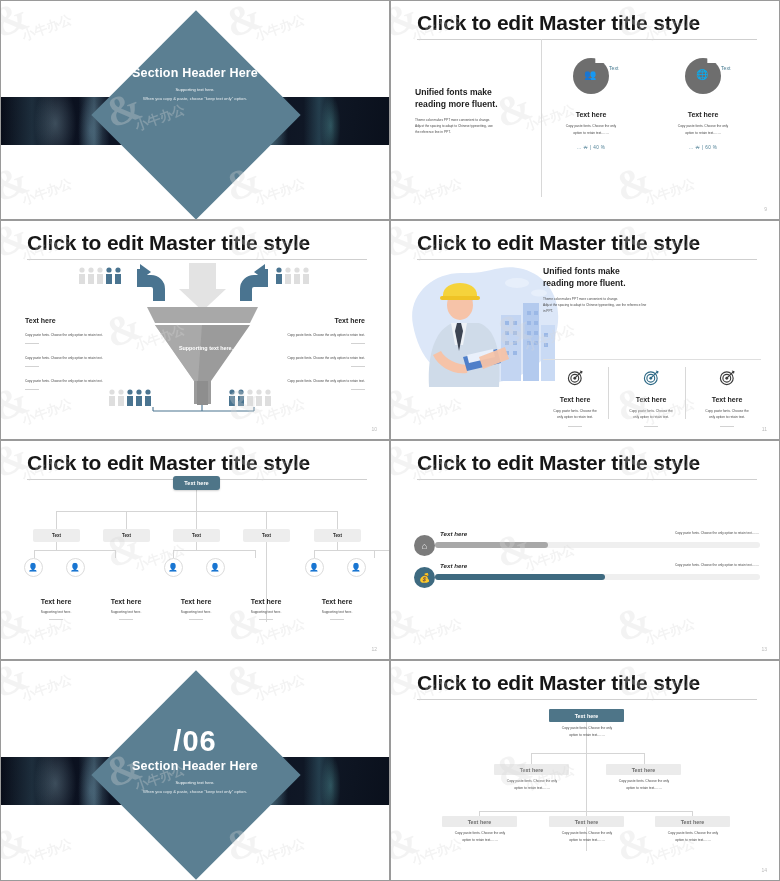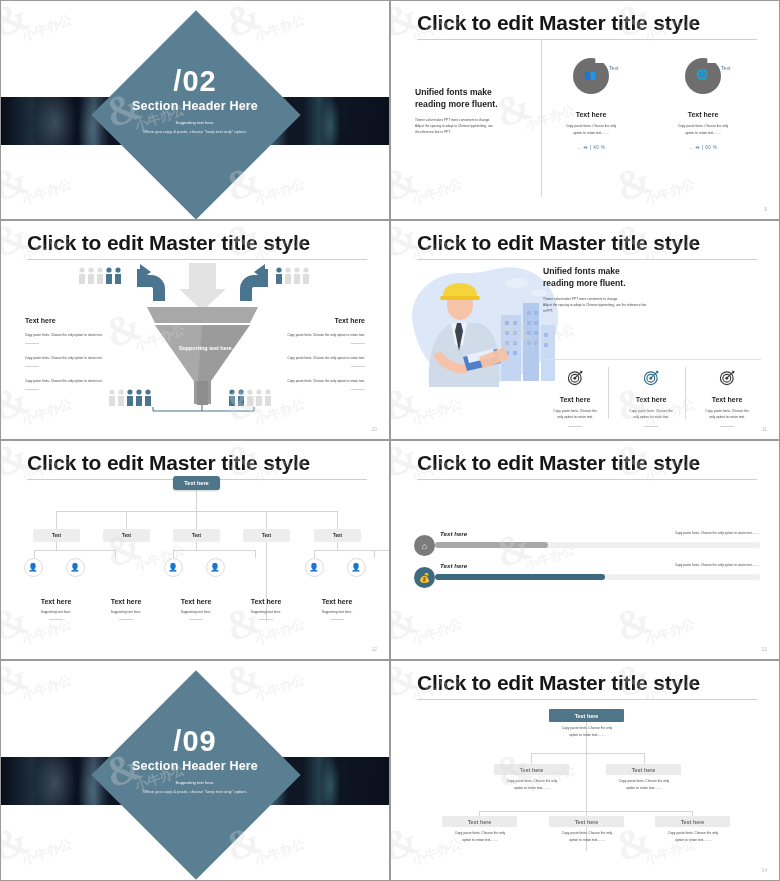--- a/index.html
+++ b/index.html
@@ -152,21 +152,20 @@
 </head>
 <body>
 
 <div class="sheet">
 
   <div class="slide">
     <div class="slide-inner">
       <div class="band" style="top:96px;height:48px;"></div>
       <div class="diamond" style="left:120.5px; top:40px; width:148px; height:148px;"></div>
       <div class="dia-text" style="top:64px;">
-        <div class="dia-num">/02</div>
         <div class="dia-head">Section Header Here</div>
         <div class="dia-sub1">Supporting text here.</div>
         <div class="dia-sub2">When you copy &amp; paste, choose "keep text only" option.</div>
       </div>
       <div class="wm">
         <span style="left:-8px;  top:-6px;  font-size:42px;">&amp;</span>
         <span style="left:20px;  top:18px;  font-size:13px;">小牛办公</span>
         <span style="left:225px; top:-6px;  font-size:42px;">&amp;</span>
         <span style="left:253px; top:18px;  font-size:13px;">小牛办公</span>
         <span style="left:105px; top:84px;  font-size:42px;">&amp;</span>
@@ -671,21 +670,21 @@
         <span style="left:253px; top:182px; font-size:13px;">小牛办公</span>
       </div>
     </div>
   </div>
 
   <div class="slide">
     <div class="slide-inner">
       <div class="band" style="top:96px;height:48px;"></div>
       <div class="diamond" style="left:120.5px; top:40px; width:148px; height:148px;"></div>
       <div class="dia-text" style="top:64px;">
-        <div class="dia-num">/09</div>
+        <div class="dia-num">/06</div>
         <div class="dia-head">Section Header Here</div>
         <div class="dia-sub1">Supporting text here.</div>
         <div class="dia-sub2">When you copy &amp; paste, choose "keep text only" option.</div>
       </div>
       <div class="wm">
         <span style="left:-8px;  top:-6px;  font-size:42px;">&amp;</span>
         <span style="left:20px;  top:18px;  font-size:13px;">小牛办公</span>
         <span style="left:225px; top:-6px;  font-size:42px;">&amp;</span>
         <span style="left:253px; top:18px;  font-size:13px;">小牛办公</span>
         <span style="left:105px; top:84px;  font-size:42px;">&amp;</span>

